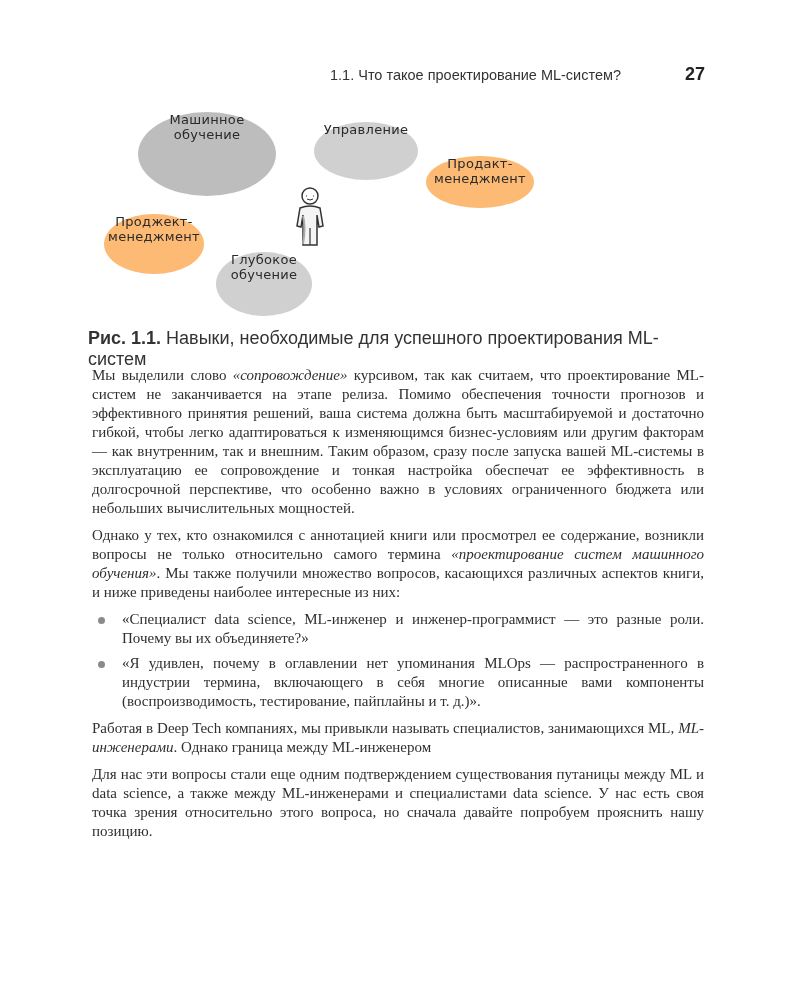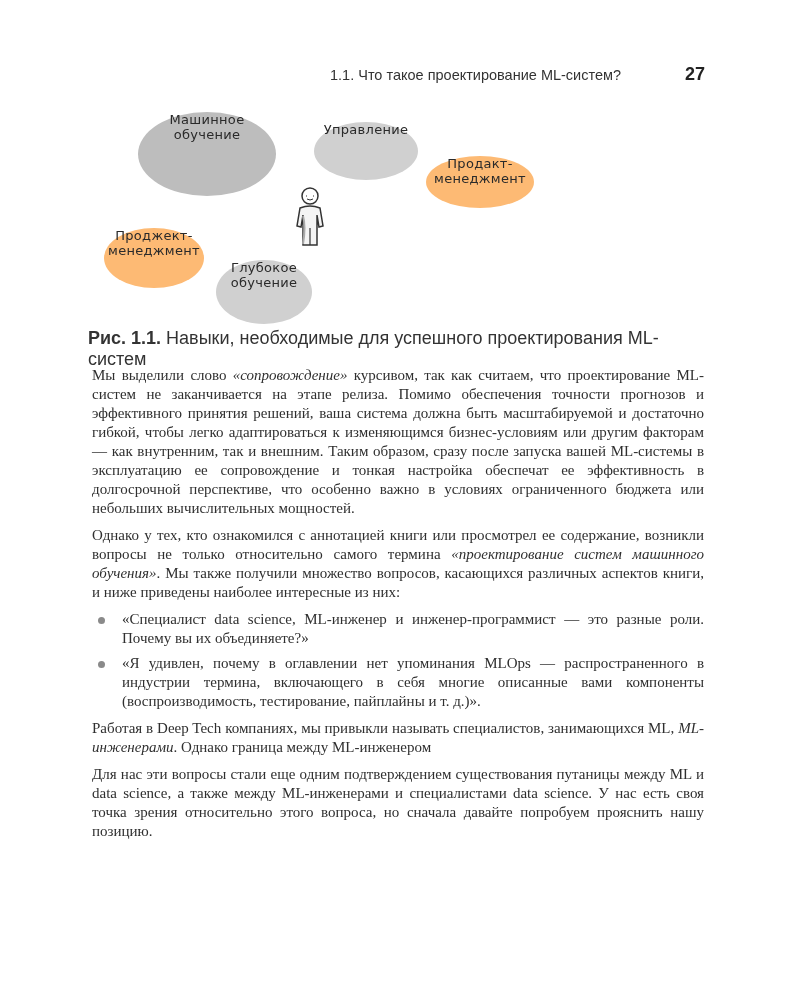--- a/index.html
+++ b/index.html
@@ -56,27 +56,27 @@
   </div>
   <div class="bubble mid" style="left:222px; top:14px; width:104px; height:58px;">
     <div>Управление</div>
   </div>
   <div class="bubble light" style="left:334px; top:48px; width:108px; height:52px;">
     <div>
         <div>Продакт-</div>
         <div>менеджмент</div>
       </div>
   </div>
-  <div class="bubble light" style="left:12px; top:120px; width:100px; height:60px;">
+  <div class="bubble light" style="left:12px; top:106px; width:100px; height:60px;">
     <div>
         <div>Проджект-</div>
         <div>менеджмент</div>
       </div>
   </div>
-  <div class="bubble mid" style="left:124px; top:152px; width:96px; height:64px;">
+  <div class="bubble mid" style="left:124px; top:144px; width:96px; height:64px;">
     <div>
         <div>Глубокое</div>
         <div>обучение</div>
       </div>
   </div>
   <svg class="person" viewBox="0 0 50 60">
     <circle cx="25" cy="10" r="8" fill="#fff" stroke="#333" stroke-width="1.5"></circle>
     <path d="M21 10 h1 M28 10 h1 M22 13 q3 2 6 0" stroke="#333" stroke-width="1" fill="none"></path>
     <path d="M15 22 q10 -4 20 0 l3 18 l-4 1 l-2 -12 l0 30 l-14 0 l0 -30 l-2 12 l-4 -1 z" fill="#f4f4f4" stroke="#333" stroke-width="1.5"></path>
     <path d="M25 42 l0 17" stroke="#333" stroke-width="1.2"></path>

